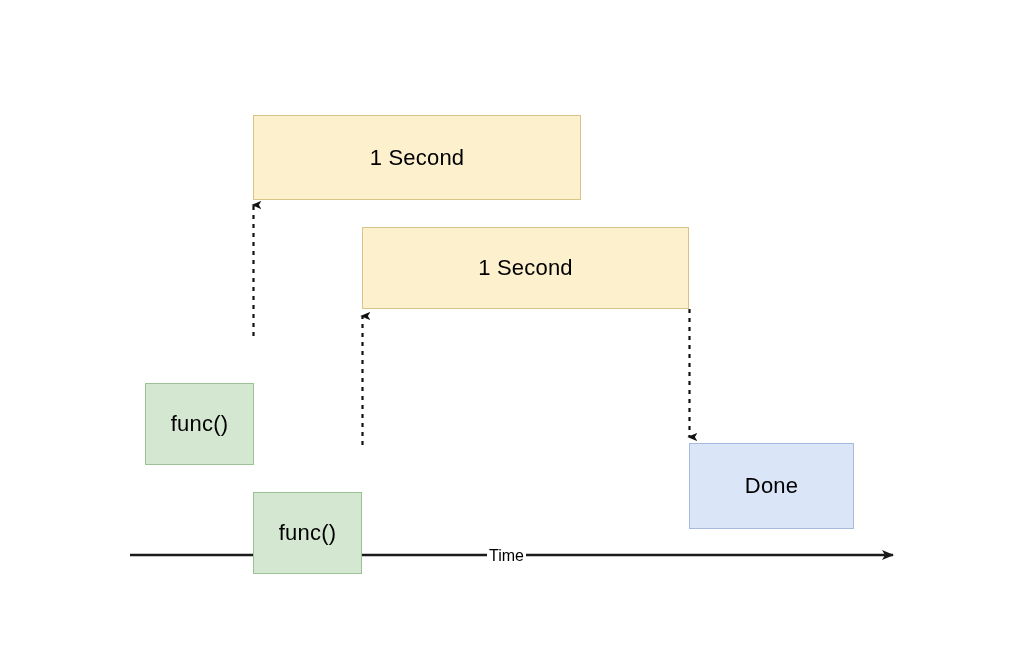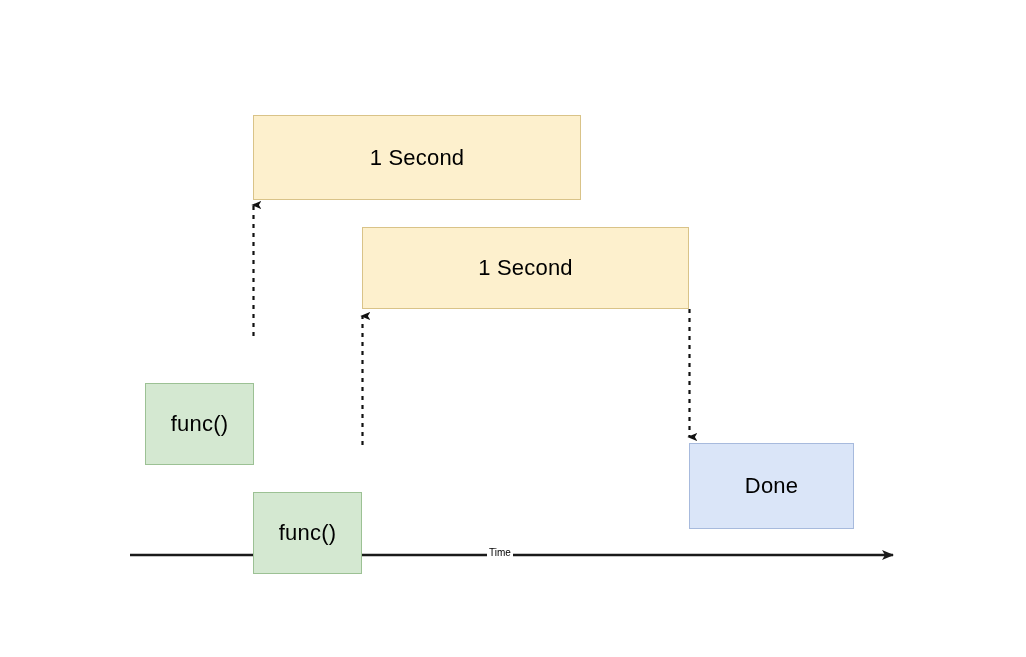--- a/index.html
+++ b/index.html
@@ -49,21 +49,21 @@
     position: absolute;
     left: 0;
     top: 0;
     width: 1026px;
     height: 657px;
     overflow: visible;
     pointer-events: none;
   }
   .axis-label {
     position: absolute;
-    font-size: 10px;
+    font-size: 16px;
     color: #000000;
     background: #ffffff;
     padding: 0 2px;
     line-height: 1;
     white-space: nowrap;
   }
 </style>
 </head>
 <body>
 

